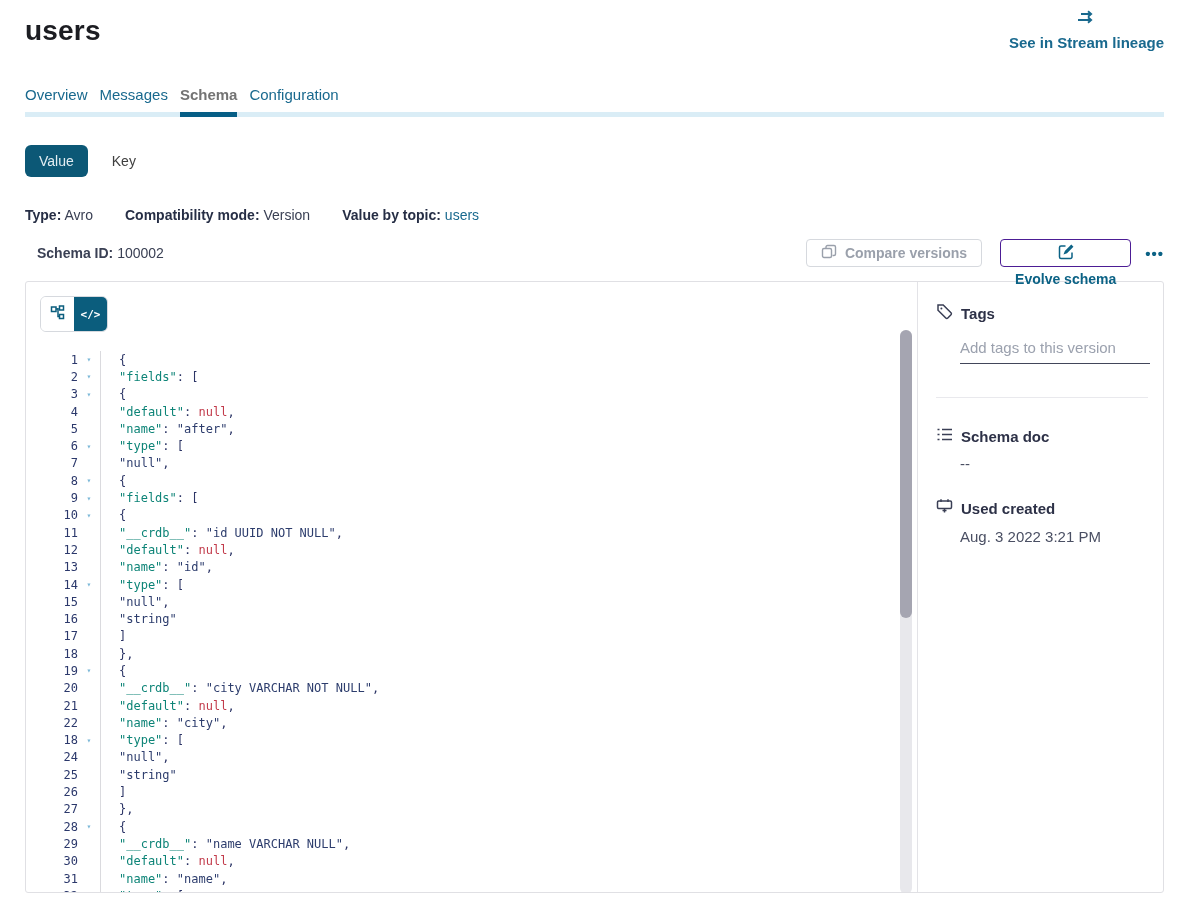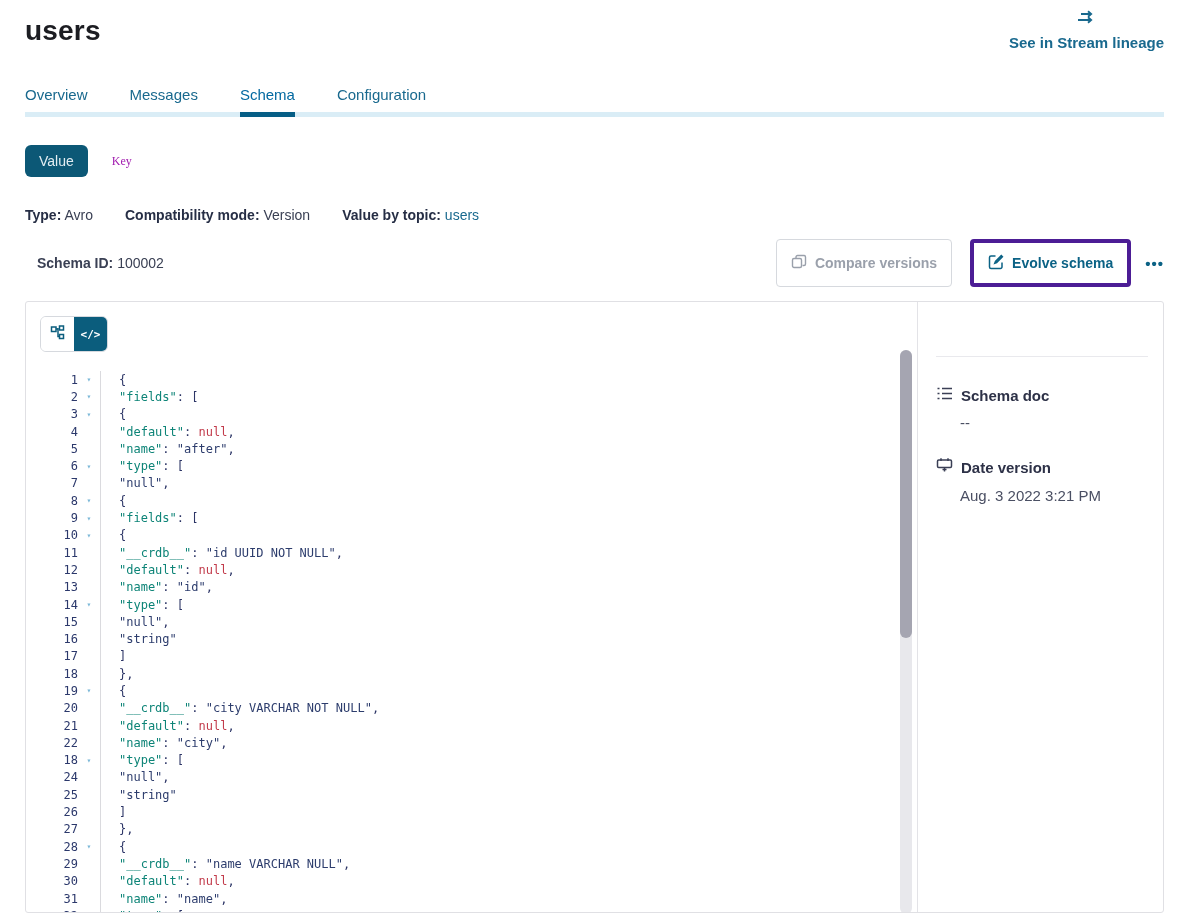--- a/index.html
+++ b/index.html
@@ -8,49 +8,49 @@
   .page { padding:0 25px; }
 
   
   .page-header { display:flex; justify-content:space-between; align-items:center; padding-top:10px; }
   .page-title { font-size:28px; font-weight:700; color:#1c1d22; letter-spacing:.2px; }
   .lineage-link { display:flex; align-items:center; gap:7px; color:#19698e; font-size:15px;
                   font-weight:600; text-decoration:none; cursor:pointer;flex-direction:column; }
 
   
   .tabbar { position:relative; margin-top:35px; }
-  .tabs { display:flex; gap:42px; }
+  .tabs { display:flex; gap:12px; }
   .tab { position:relative; font-size:15px; color:#19698e; padding-bottom:14px; cursor:pointer; }
-  .tab.active { color:#0369a1; font-weight:400; }
+  .tab.active { color:#737373; font-weight:700; }
   .tab.active::after { content:""; position:absolute; left:0; right:0; bottom:0; height:5px;
                        background:#065e86; z-index:2; }
   .tab-track { position:absolute; left:0; right:0; bottom:0; height:5px; background:#daedf6; }
 
   
   .vk-row { margin-top:28px; display:flex; align-items:center; gap:24px; }
   .vk-value { background:#0c5876; color:#e2edf2; border:none; font-size:14px; font-weight:500;
               padding:8px 14px; border-radius:6px; cursor:pointer; font-family:inherit; }
-  .vk-key { background:none; border:none; color:#a21caf; font-size:12px; font-weight:500;
-            cursor:pointer; font-family:Liberation Serif, serif; }
+  .vk-key { background:none; border:none; color:#404040; font-size:14px; font-weight:500;
+            cursor:pointer; font-family:Liberation Sans, sans-serif; }
 
   
   .meta-row { margin-top:30px; display:flex; gap:32px; font-size:14px; color:#3a4054; }
   .meta-row b { color:#262e45; font-weight:700; }
   .meta-link { color:#19698e; cursor:pointer; }
 
   
   .controls-row { margin-top:16px; display:flex; align-items:center; }
   .version-select { width:175px; height:34px; border:1px solid #41465c; border-radius:8px;
                     display:flex; align-items:center; justify-content:space-between;
                     padding:0 12px; font-size:14px; color:#2b3248; cursor:pointer; background:#fff; }
   .schema-id { margin-left:12px; font-size:14px; }
-  .btn { display:flex; align-items:center; gap:8px; height:48px; padding:4px 14px; border-radius:4px;
+  .btn { display:flex; align-items:center; gap:8px; height:28px; padding:4px 14px; border-radius:4px;
          font-size:14px; font-weight:600; background:#fff; cursor:pointer; font-family:inherit; }
   .btn-disabled { color:#9aa0ab; border:1px solid #d6d9de; margin-left:auto; cursor:default; }
-  .btn-primary { color:#0b6285; border:4px solid #4c1d95; margin-left:18px; }
+  .btn-primary { color:#0b6285; border:1px solid #4c1d95; margin-left:18px;flex-direction:column; }
   .more-btn { margin-left:14px; color:#0b6285; font-size:15px; font-weight:700; letter-spacing:1px;
               background:none; border:none; cursor:pointer; }
 
   
   .panel { margin-top:14px; border:1px solid #e0e0e4; border-radius:3px; display:flex;
            height:612px; overflow:hidden; }
   .code-area { flex:1; position:relative; padding:14px 0 0 14px; overflow:hidden; }
   .view-toggle { display:inline-flex; border:1px solid #d6d9de; border-radius:6px; overflow:hidden; }
   .vt-btn { width:33px; height:34px; display:flex; align-items:center; justify-content:center;
             background:#fff; border:none; cursor:pointer; }
@@ -331,20 +331,32 @@
             <span class="code-text">              <span class="tk-k">"type"</span><span class="tk-p">: [</span></span>
           </div>
         </div>
 
       <div class="scrollbar">
         <div class="scroll-thumb"></div>
       </div>
     </div>
 
     <aside class="sidebar">
+      <section>
+        <div class="sb-header">
+          <span>
+            <svg width="17" height="17" viewBox="0 0 17 17" fill="none" stroke="#3a3f55" stroke-width="1.5">
+              <path d="M2 2 h5.2 L15 9.8 a1.4 1.4 0 0 1 0 2 L11.8 15 a1.4 1.4 0 0 1 -2 0 L2 7.2 Z"></path>
+              <circle cx="5.4" cy="5.4" r="1" fill="#3a3f55" stroke="none"></circle>
+            </svg>
+          </span>
+          <span>Tags</span>
+        </div>
+        <input class="tags-input" placeholder="Add tags to this version" style="">
+      </section>
 
       <hr class="sb-divider">
 
       <section class="sb-sec-doc">
         <div class="sb-header">
           <span>
             <svg width="17" height="15" viewBox="0 0 17 15" fill="none" stroke="#3a3f55" stroke-width="1.6">
               <path d="M1.5 2.5 h2 M6 2.5 h10 M1.5 7.5 h2 M6 7.5 h10 M1.5 12.5 h2 M6 12.5 h10"></path>
             </svg>
           </span>
@@ -354,20 +366,20 @@
       </section>
 
       <section class="sb-sec-date">
         <div class="sb-header">
           <span>
             <svg width="17" height="17" viewBox="0 0 17 17" fill="none" stroke="#3a3f55" stroke-width="1.5">
               <rect x="1.5" y="3" width="14" height="7.5" rx="1.2"></rect>
               <path d="M5 1.2 V4 M12 1.2 V4 M8.5 10.5 v4 M6.5 12.5 h4"></path>
             </svg>
           </span>
-          <span>Date version</span>
+          <span>Used created</span>
         </div>
         <div class="sb-value">Aug. 3 2022 3:21 PM</div>
       </section>
     </aside>
 
   </div>
 </div>
 
 </body></html>

